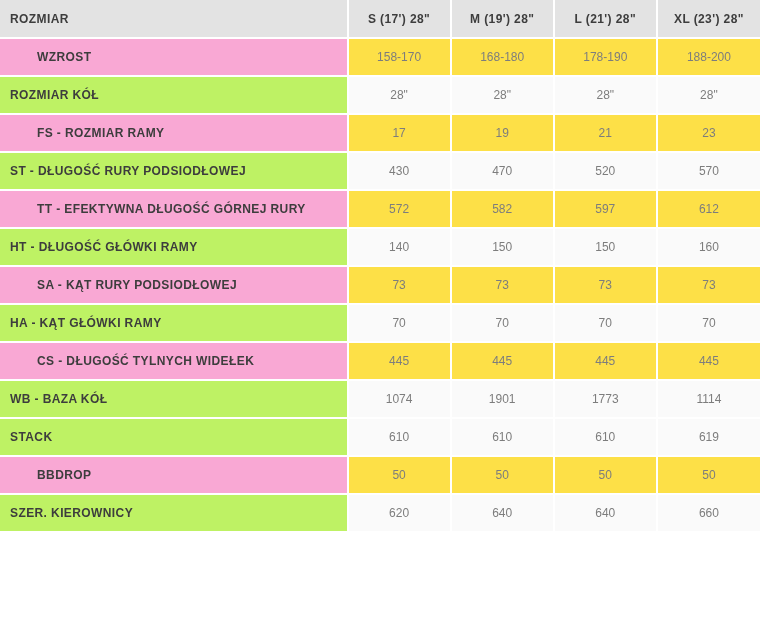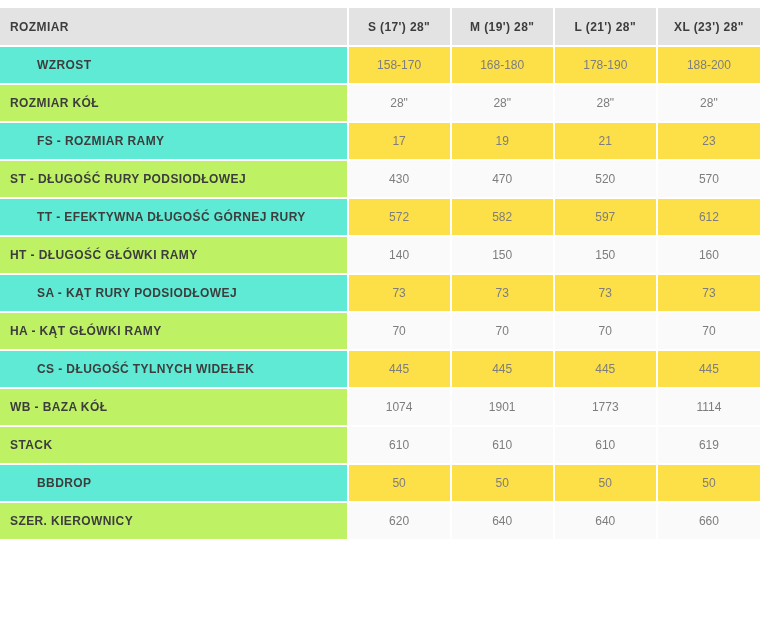--- a/index.html
+++ b/index.html
@@ -11,21 +11,20 @@
     width: 774px;
     height: 629px;
     font-family: "Liberation Sans", sans-serif;
     color: #4a4a4a;
     overflow: hidden;
   }
   .geo-table {
     border-collapse: collapse;
     width: 760px;
     table-layout: fixed;
-    margin-top: 8px;
   }
   .geo-table col.label-col { width: 337px; }
   .geo-table col.size-col { width: 100px; }
   .geo-table th, .geo-table td {
     border-right: 2px solid #ffffff;
     border-bottom: 2px solid #ffffff;
     height: 38px;
     padding: 0 10px;
     box-sizing: border-box;
     vertical-align: middle;
@@ -55,21 +54,21 @@
     font-weight: bold;
     color: #3d3d3d;
     text-transform: uppercase;
     letter-spacing: 0.4px;
   }
   tbody td.value {
     text-align: center;
     color: #7d7d7d;
     font-weight: normal;
   }
-  tbody tr.odd th.row-label { background: #5eead4; padding-left: 37px; }
+  tbody tr.odd th.row-label { background: #f9a8d4; padding-left: 37px; }
   tbody tr.odd td.value { background: #fde047; }
   tbody tr.even th.row-label { background: #bef264; }
   tbody tr.even td.value { background: #fafafa; }
 </style>
 </head>
 <body>
 
 <table class="geo-table">
   <colgroup>
     <col class="label-col">

